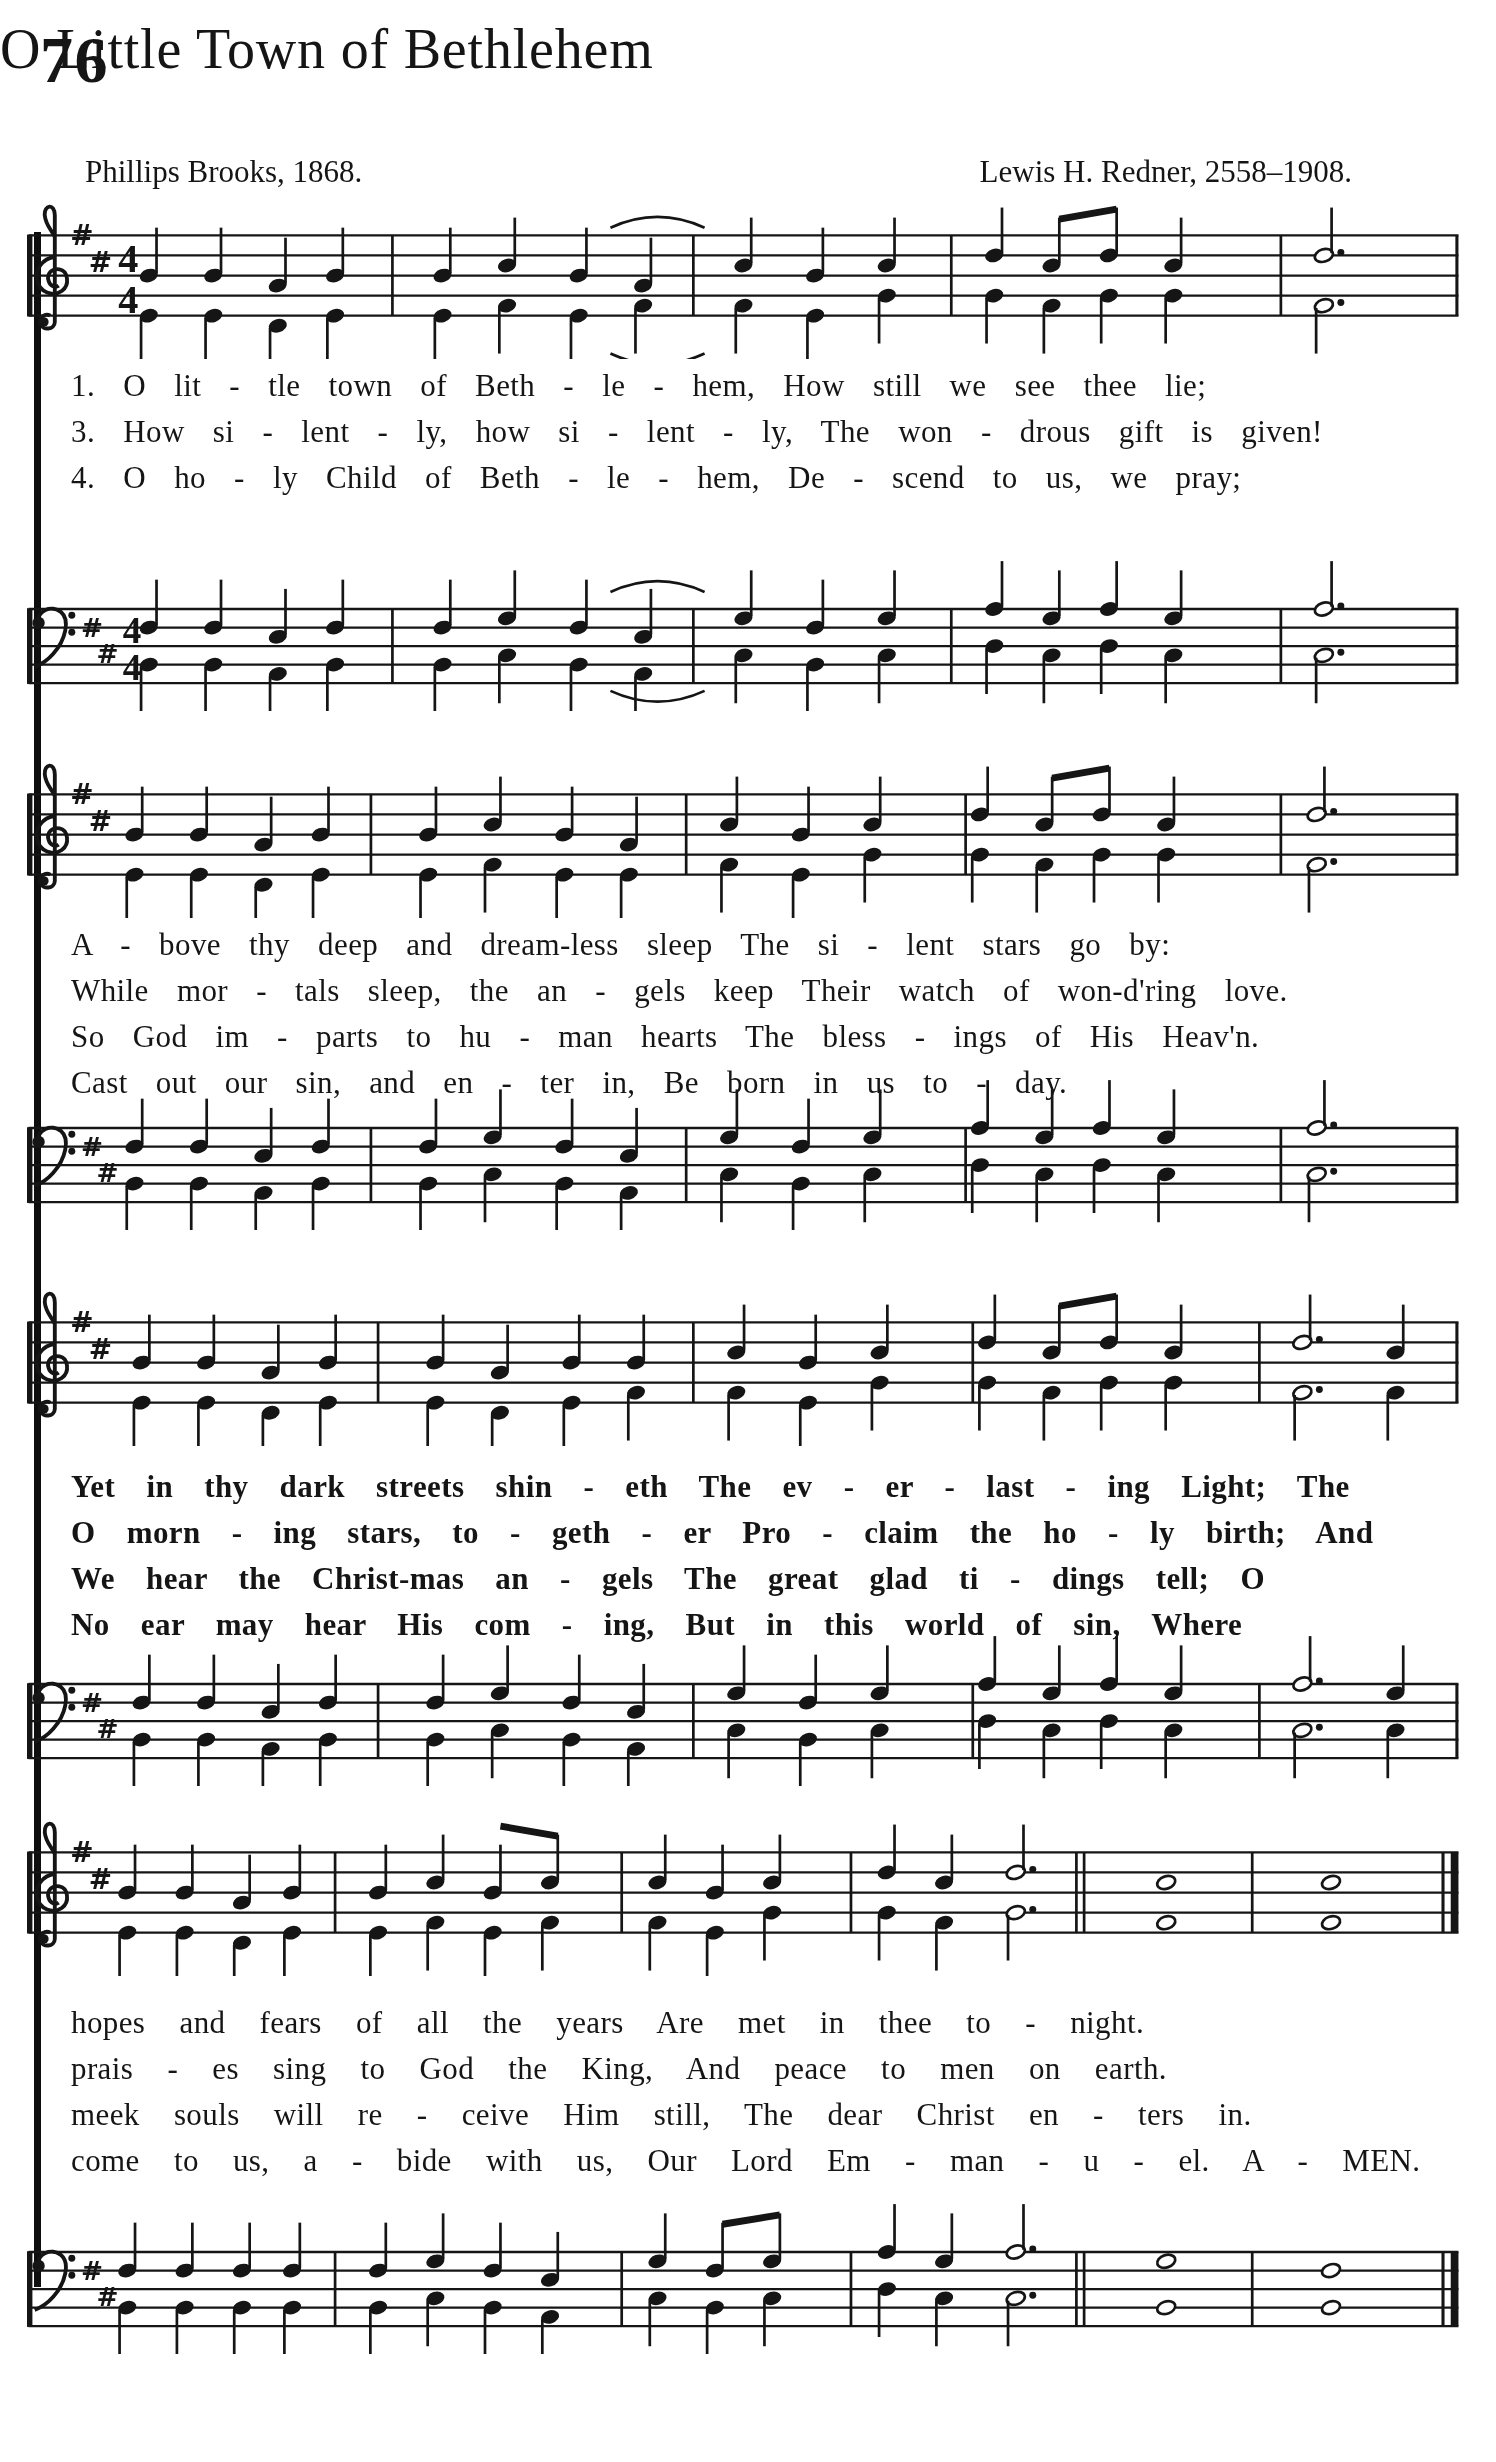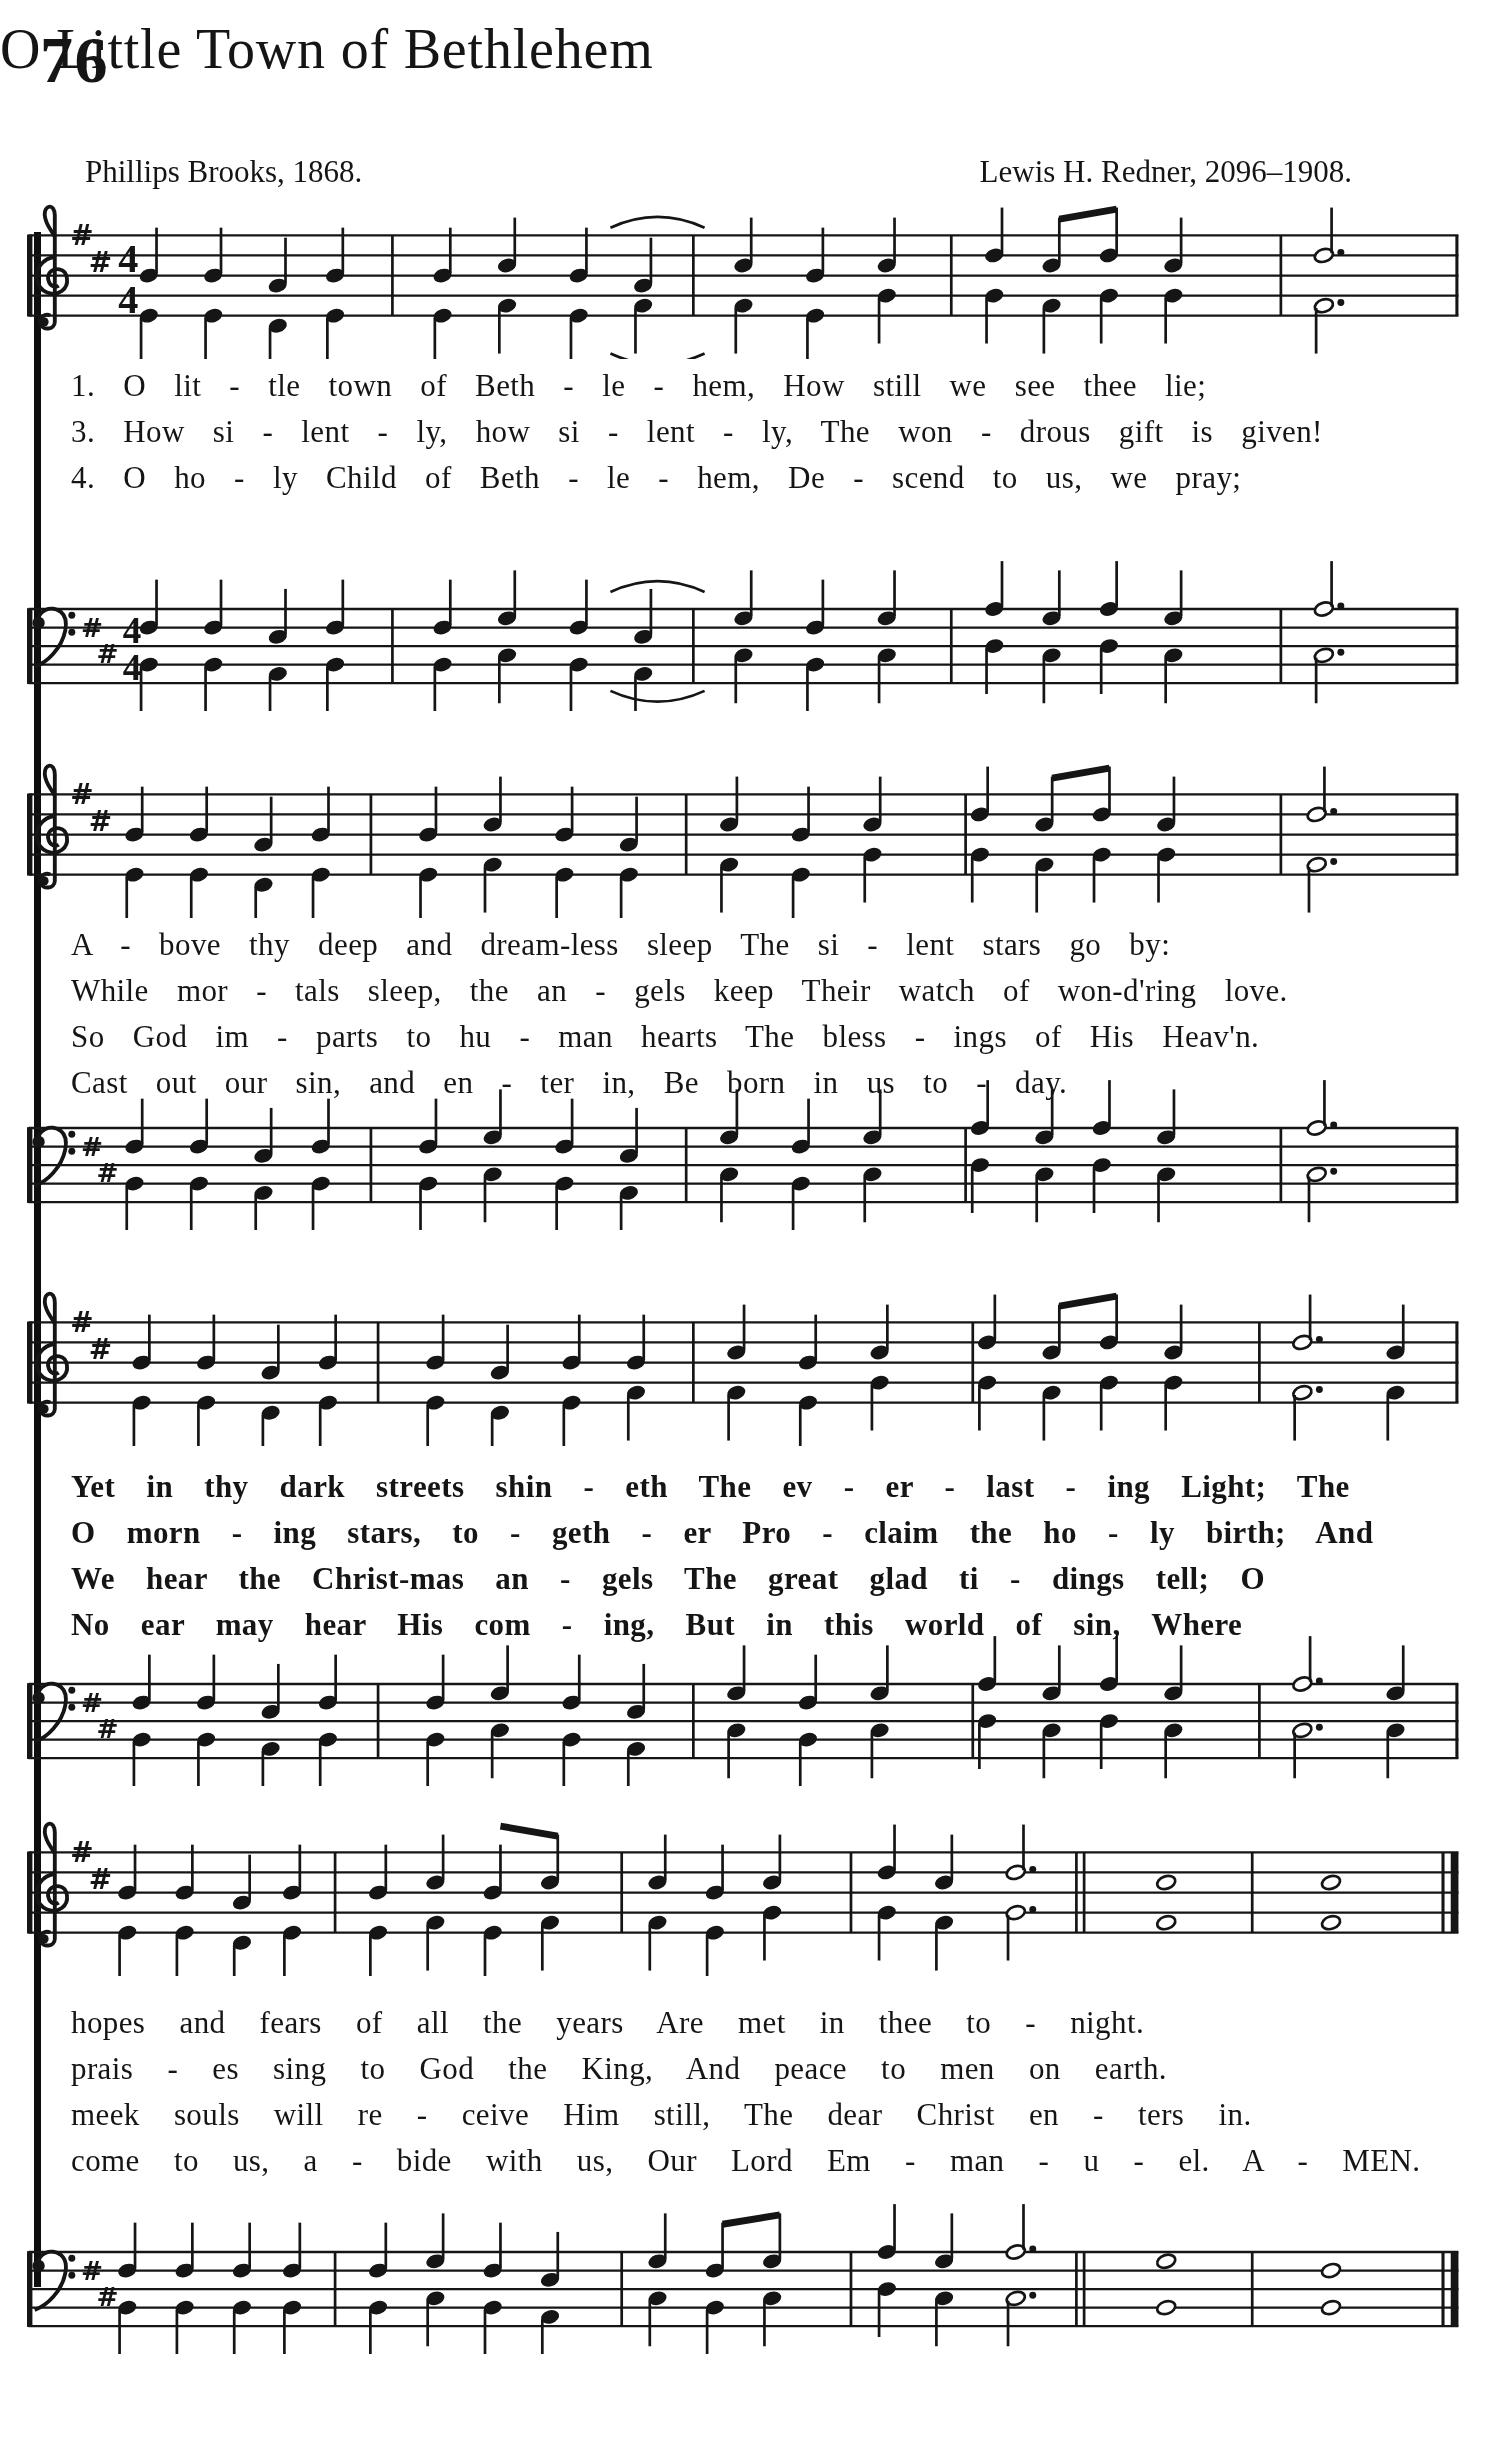--- a/index.html
+++ b/index.html
@@ -19,21 +19,21 @@
   .ws3 .lyr{word-spacing:23px;font-weight:bold;}
   .ws4 .lyr{word-spacing:26px;}
 </style>
 </head>
 <body>
 
 <div class="page">
   <div class="hymn-number">76</div>
   <div class="title">O Little Town of Bethlehem</div>
   <div class="author">Phillips Brooks, 1868.</div>
-  <div class="composer">Lewis H. Redner, 2096–1908.</div>
+  <div class="composer">Lewis H. Redner, 2558–1908.</div>
 
   <div class="scan-bar"></div>
 
   <div class="staff" style="top: 189px;"><svg width="1433" height="170" viewBox="0 0 1855 220" xmlns="http://www.w3.org/2000/svg">
         <line x1="2" y1="60" x2="1853" y2="60" stroke="#151515" stroke-width="3"></line>
         <line x1="2" y1="86" x2="1853" y2="86" stroke="#151515" stroke-width="3"></line>
         <line x1="2" y1="112" x2="1853" y2="112" stroke="#151515" stroke-width="3"></line>
         <line x1="2" y1="138" x2="1853" y2="138" stroke="#151515" stroke-width="3"></line>
         <line x1="2" y1="164" x2="1853" y2="164" stroke="#151515" stroke-width="3"></line>
         <rect x="0" y="59" width="7" height="106" fill="#151515"></rect>

